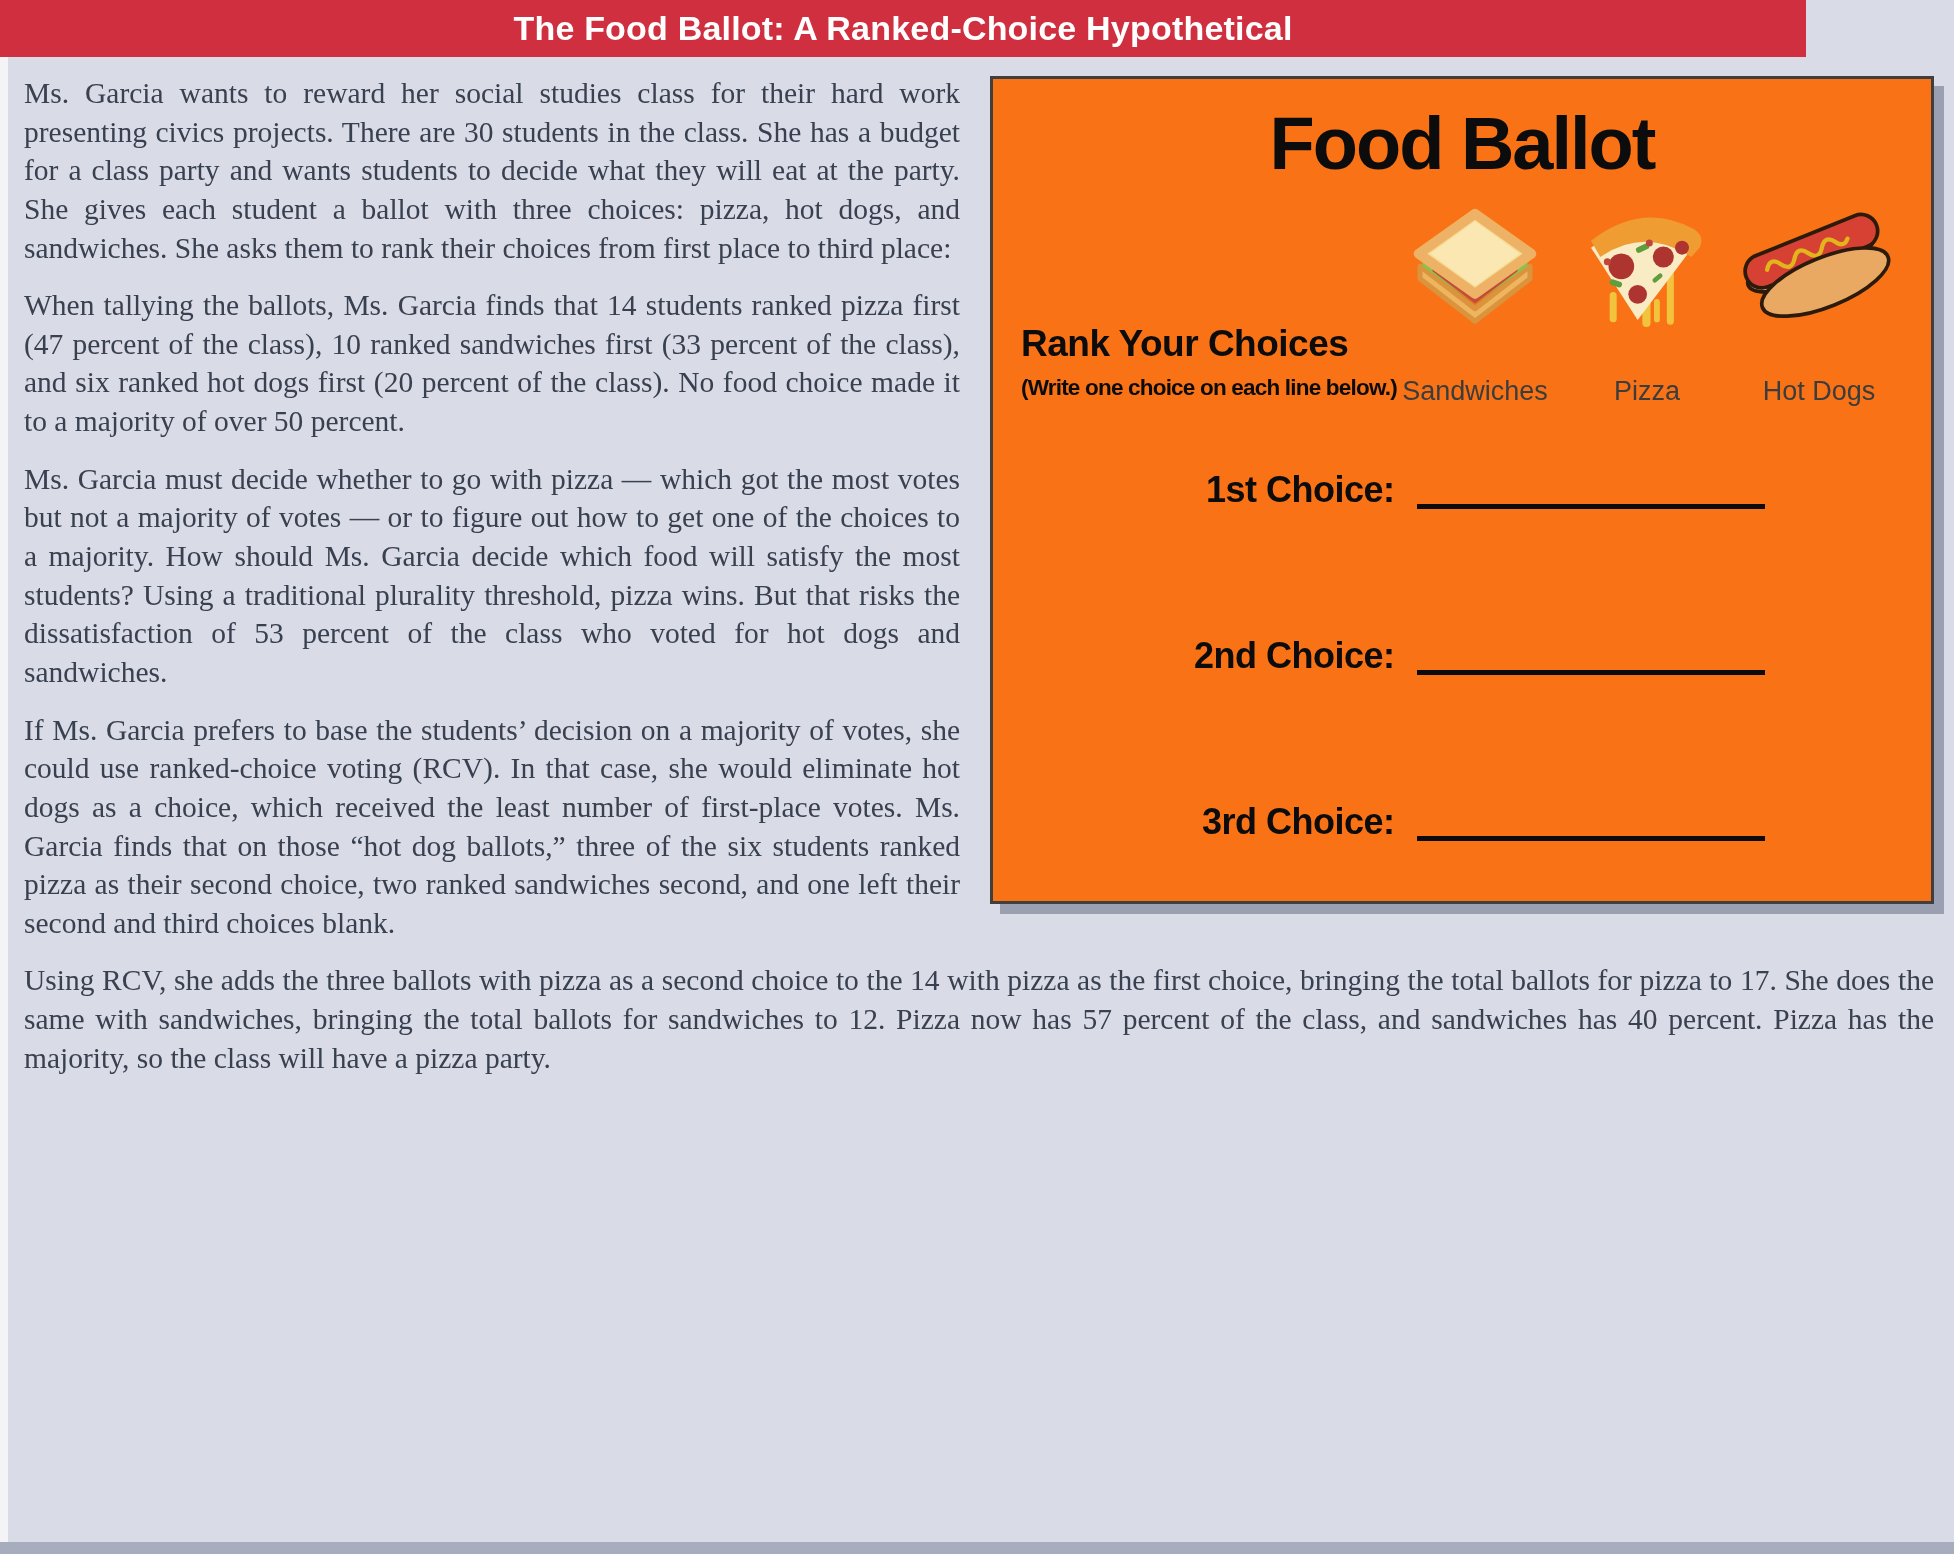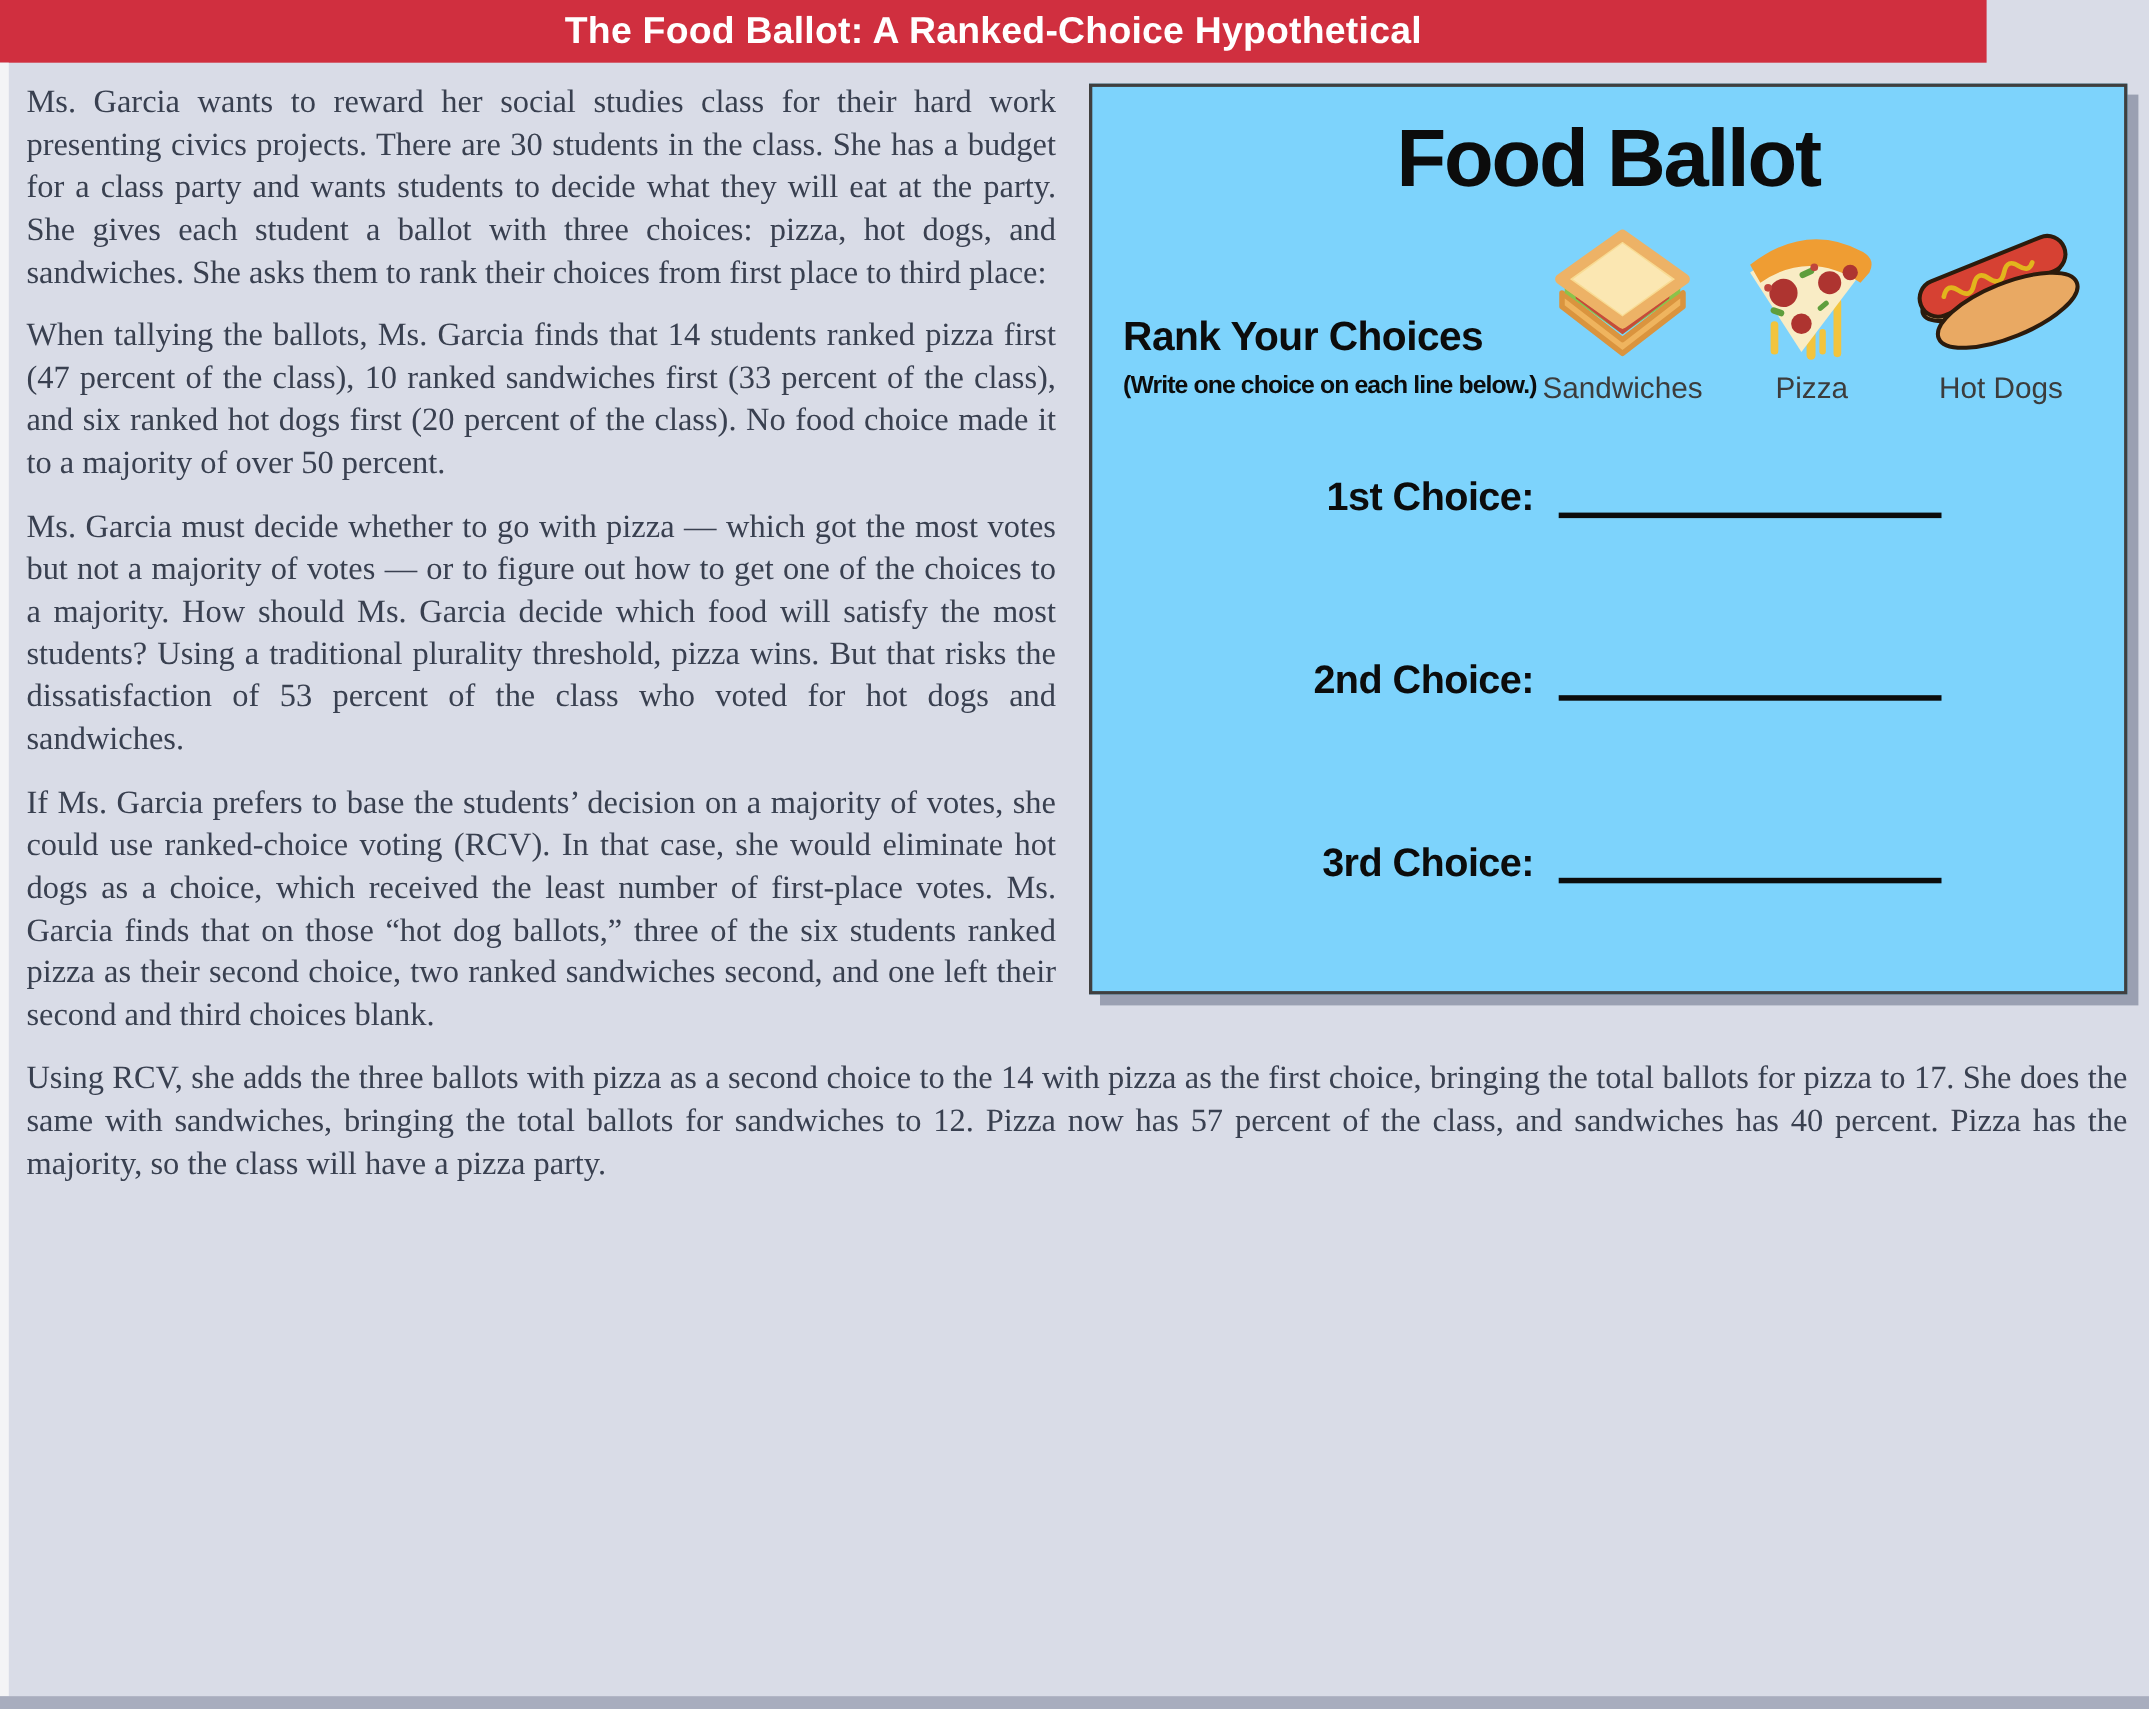--- a/index.html
+++ b/index.html
@@ -44,21 +44,21 @@
     text-align: justify;
     margin: 0 0 19px 0;
   }
   .content p.question { margin-top: 32px; }
 
   
   .ballot-card {
     float: right;
     width: 944px; height: 828px;
     margin: 2px 0 34px 30px;
-    background: #7dd3fc;
+    background: #f97316;
     border: 3px solid #3f3f3f;
     box-shadow: 10px 10px 0 #9aa0b2;
     padding: 14px 28px;
     font-family: "Liberation Sans", sans-serif;
     position: relative;
   }
   .ballot-title {
     text-align: center;
     font-size: 74px;
     font-weight: bold;
@@ -78,21 +78,21 @@
   }
   .rank-sub {
     font-size: 22.5px; font-weight: bold; color: #0c0c0c;
     margin-top: 10px; letter-spacing: -0.8px; white-space: nowrap;
   }
   .foods {
     flex: 1;
     display: flex; justify-content: space-between; align-items: flex-end;
     padding-left: 16px;
   }
-  .food { display: flex; flex-direction: column; align-items: center; width: 172px; }
+  .food { display: flex; flex-direction: column; align-items: center; width: 172px; gap: 38px; }
   .food svg { display: block; }
   .food-label { font-size: 27px; color: #3c3c3c; margin-top: 4px; }
 
   .choices { margin-top: 62px; }
   .choice-row {
     display: flex; justify-content: center; align-items: flex-end;
   }
   .choice-row + .choice-row { margin-top: 124px; }
   .choice-label {
     font-size: 36px; font-weight: bold; color: #0c0c0c;

